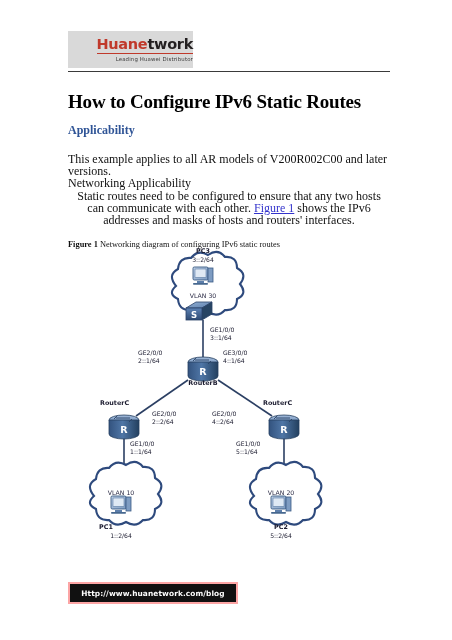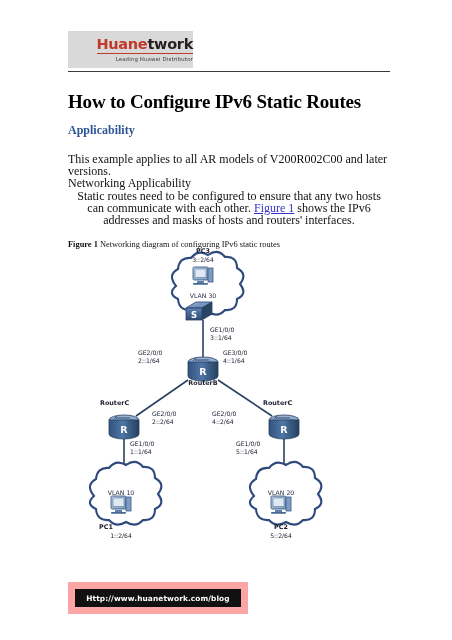--- a/index.html
+++ b/index.html
@@ -130,21 +130,21 @@
   }
 
   
   .footer-banner {
     position: absolute;
     left: 68px;
     top: 582px;
     width: 166px;
     height: 18px;
     background: #111111;
-    border: 7px solid #fca5a5;
+    border: 2px solid #fca5a5;
     display: flex;
     align-items: center;
     justify-content: center;
   }
   .footer-text {
     font-family: "DejaVu Sans", sans-serif;
     font-size: 7.4px;
     font-weight: bold;
     color: #ffffff;
     letter-spacing: 0.1px;

